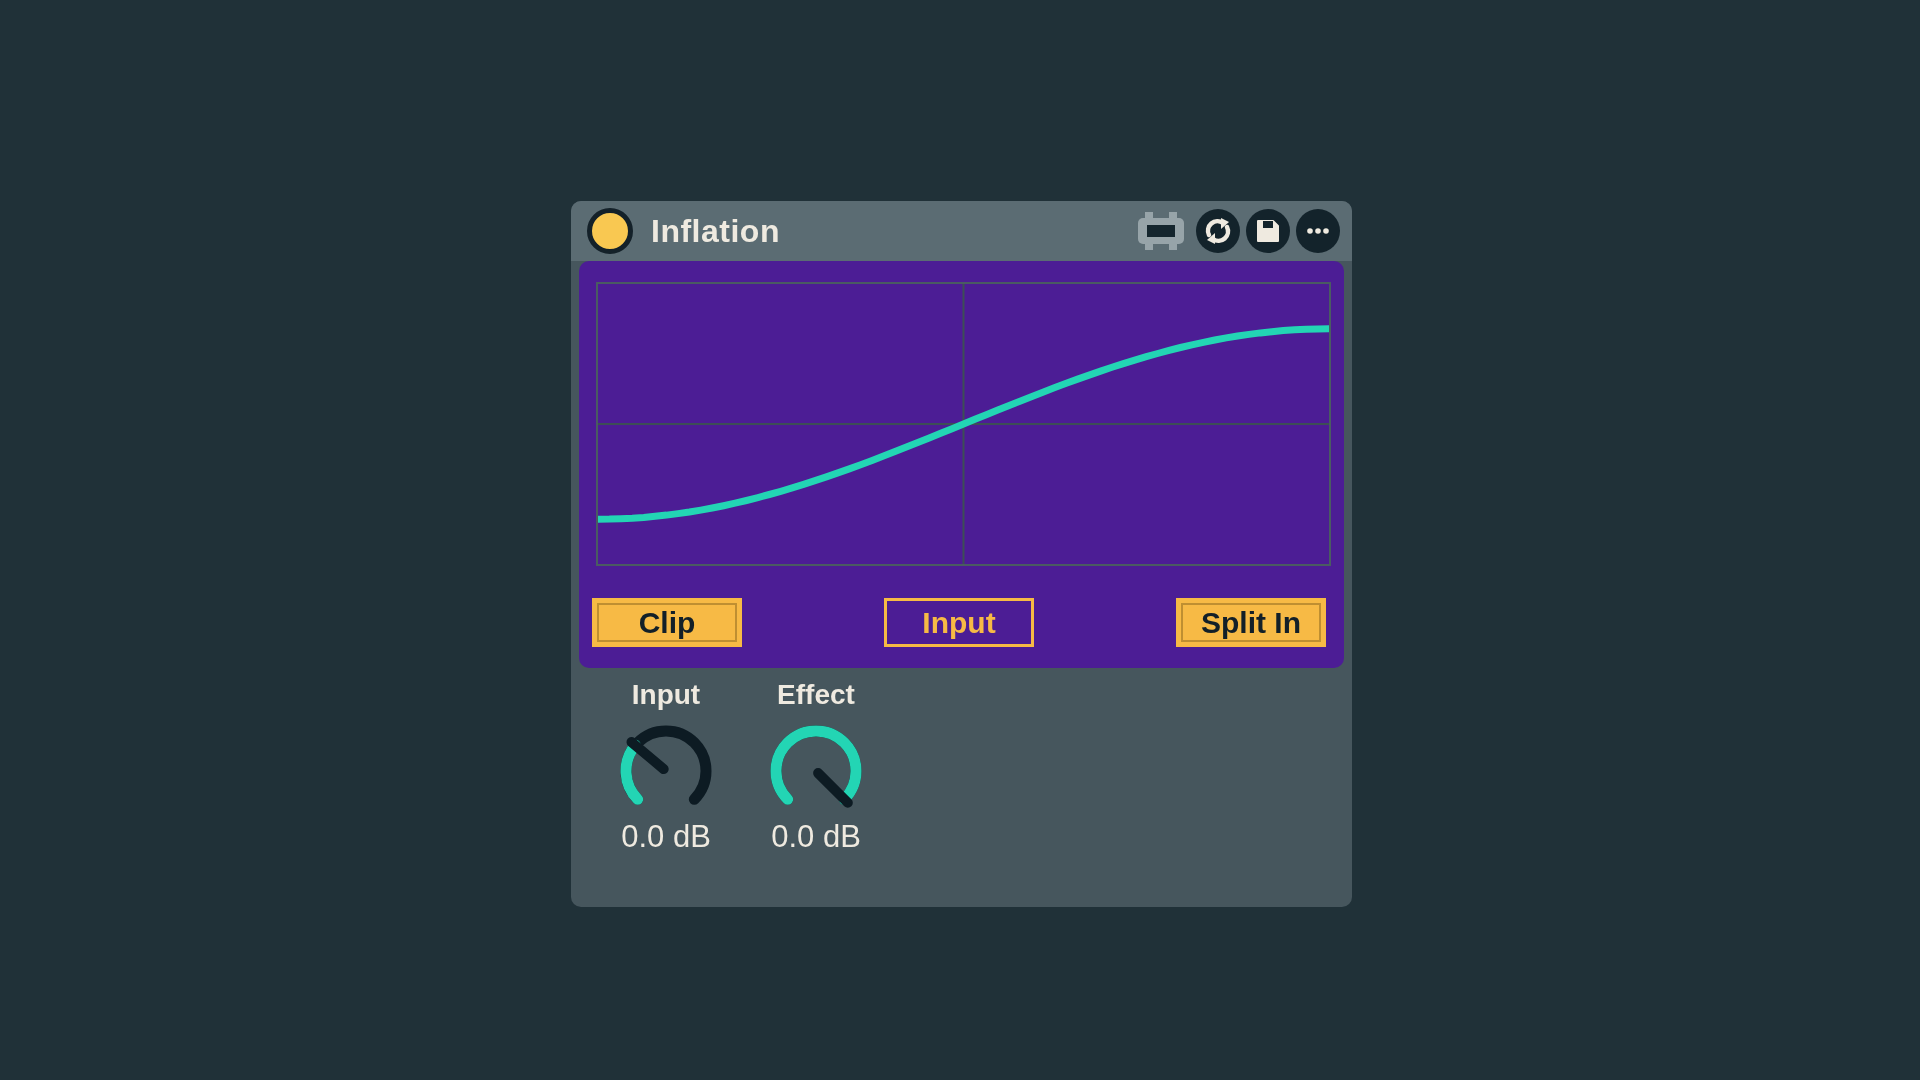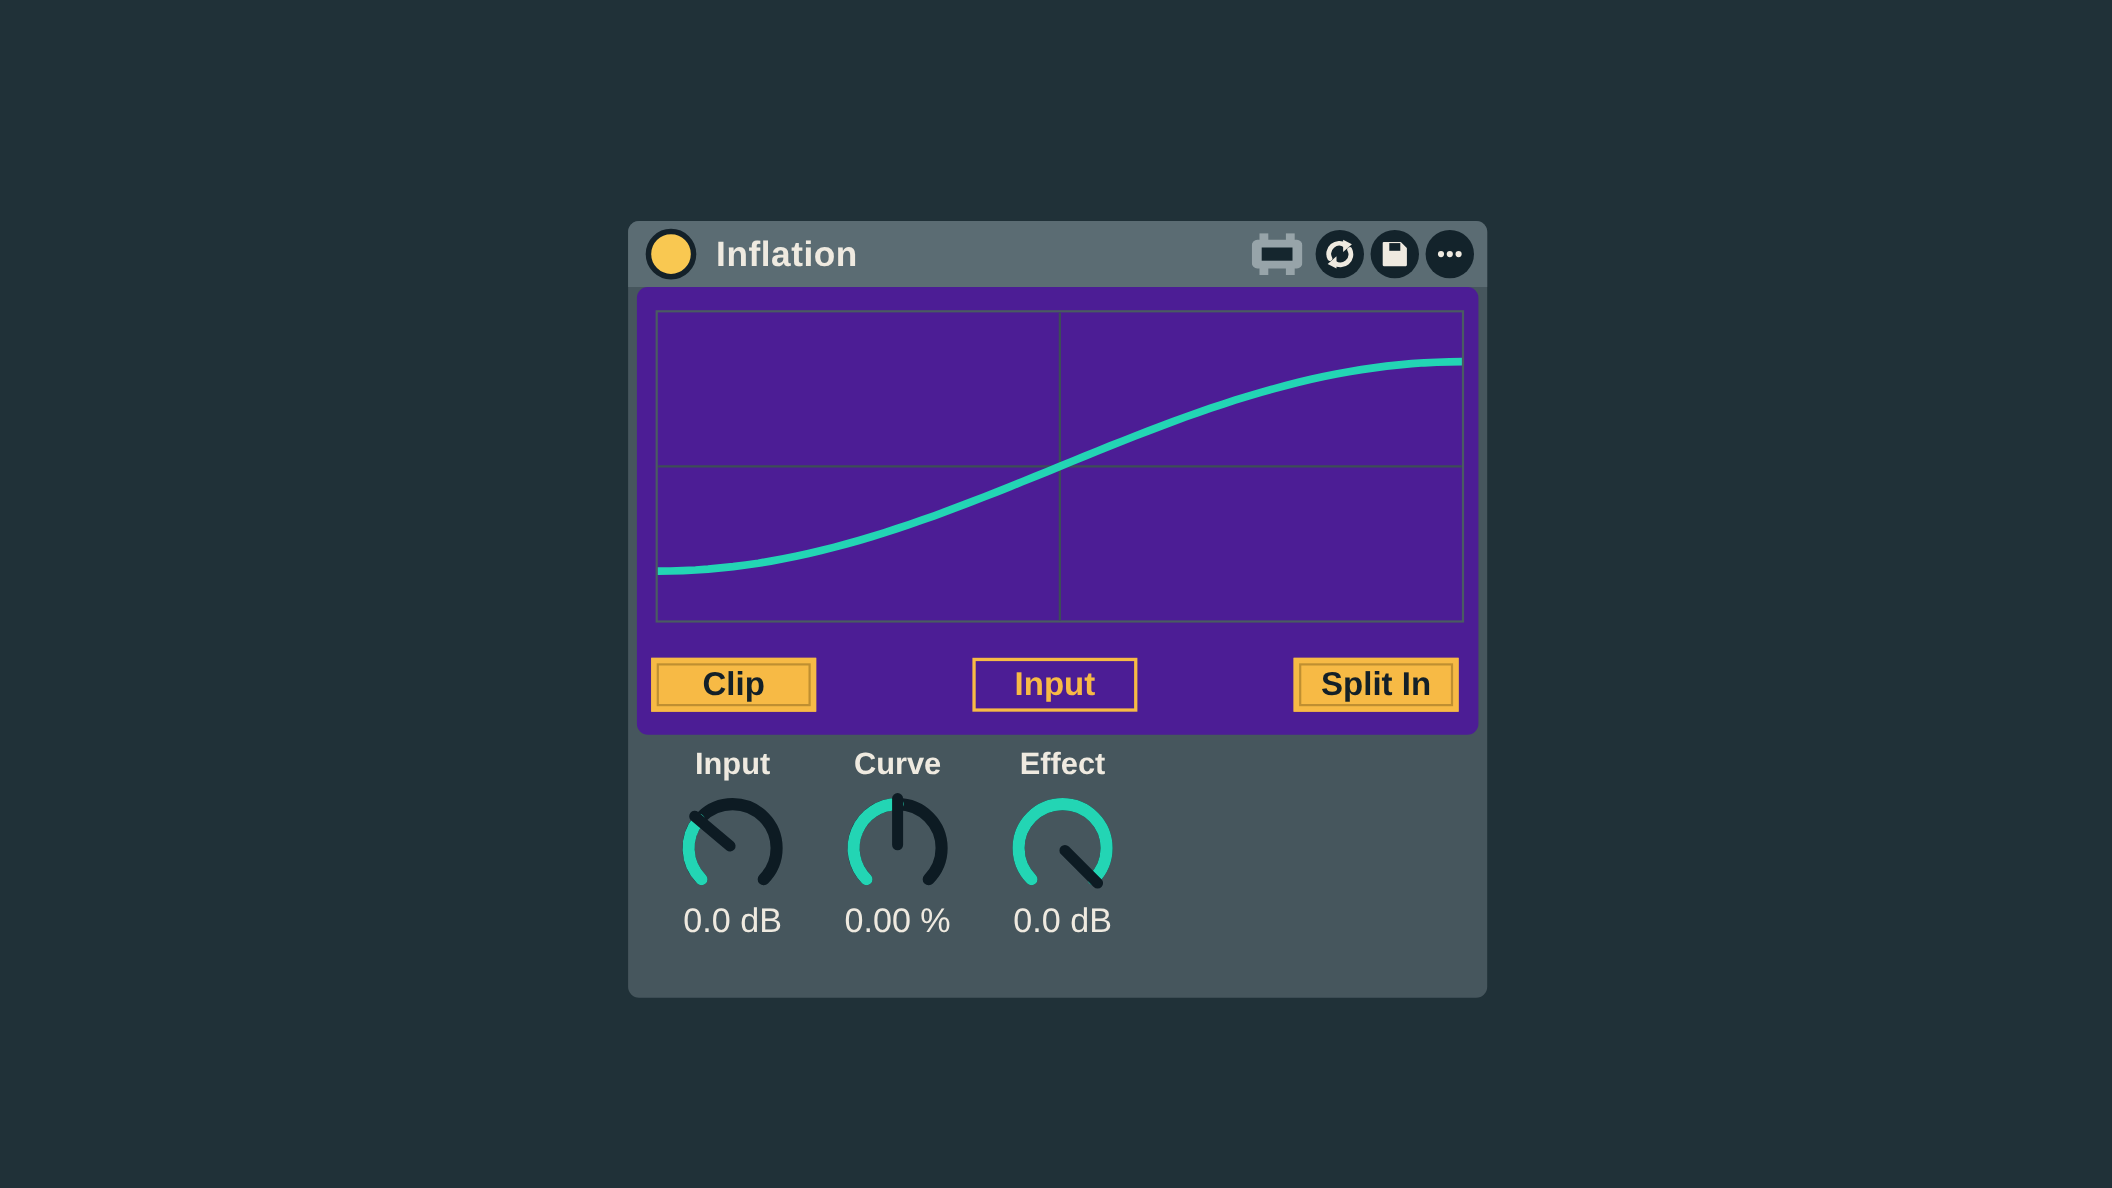--- a/index.html
+++ b/index.html
@@ -111,29 +111,20 @@
       <div class="knob-group">
         <div class="knob-label">Input</div>
         <div class="knob-figure knob-fig"><svg width="104" height="100" viewBox="-52 -54 104 100">
               <path d="M -28.28 28.28 A 40 40 0 1 1 28.28 28.28" fill="none" stroke="#0d1b23" stroke-width="11" stroke-linecap="round"></path>
               <path d="M -28.28 28.28 A 40 40 0 0 1 -30.64 -25.71" fill="none" stroke="#23d5b4" stroke-width="11" stroke-linecap="round"></path>
               <line x1="-2.30" y1="-1.93" x2="-34.47" y2="-28.93" stroke="#0d1b23" stroke-width="10" stroke-linecap="round"></line>
             </svg></div>
         <div class="knob-value">0.0 dB</div>
       </div>
       <div class="knob-group">
-        <div class="knob-label">Curve</div>
-        <div class="knob-figure knob-fig"><svg width="104" height="100" viewBox="-52 -54 104 100">
-              <path d="M -28.28 28.28 A 40 40 0 1 1 28.28 28.28" fill="none" stroke="#0d1b23" stroke-width="11" stroke-linecap="round"></path>
-              <path d="M -28.28 28.28 A 40 40 0 0 1 0.00 -40.00" fill="none" stroke="#23d5b4" stroke-width="11" stroke-linecap="round"></path>
-              <line x1="0.00" y1="-3.00" x2="0.00" y2="-45.00" stroke="#0d1b23" stroke-width="10" stroke-linecap="round"></line>
-            </svg></div>
-        <div class="knob-value">0.00 %</div>
-      </div>
-      <div class="knob-group">
         <div class="knob-label">Effect</div>
         <div class="knob-figure knob-fig"><svg width="104" height="100" viewBox="-52 -54 104 100">
               <path d="M -28.28 28.28 A 40 40 0 1 1 28.28 28.28" fill="none" stroke="#0d1b23" stroke-width="11" stroke-linecap="round"></path>
               <path d="M -28.28 28.28 A 40 40 0 1 1 28.28 28.28" fill="none" stroke="#23d5b4" stroke-width="11" stroke-linecap="round"></path>
               <line x1="2.12" y1="2.12" x2="31.82" y2="31.82" stroke="#0d1b23" stroke-width="10" stroke-linecap="round"></line>
             </svg></div>
         <div class="knob-value">0.0 dB</div>
       </div>
     </div>
 

